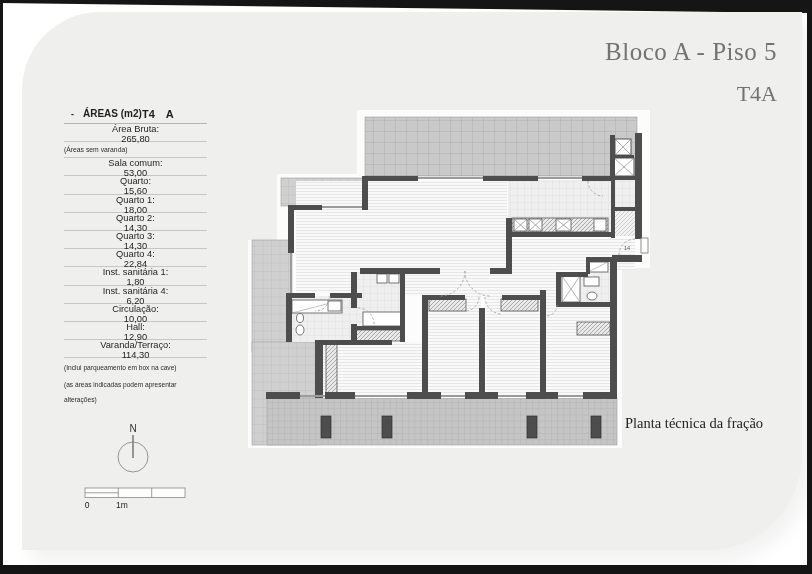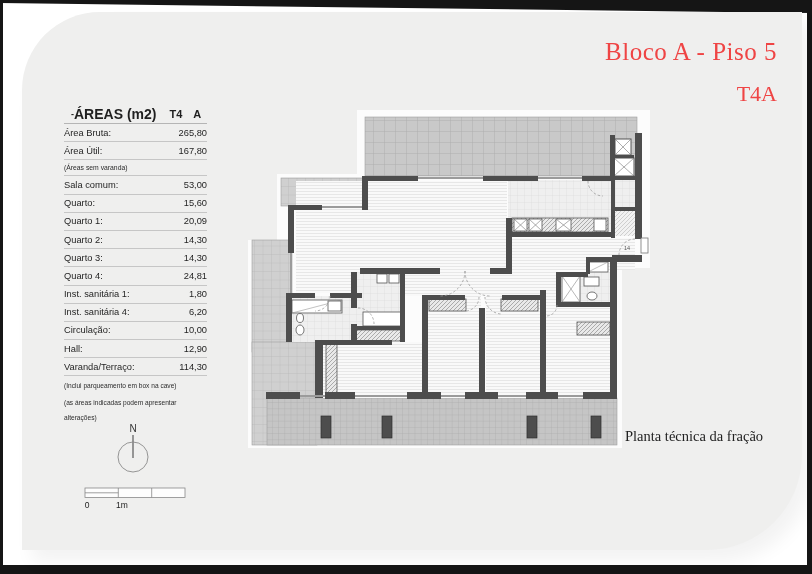--- a/index.html
+++ b/index.html
@@ -15,37 +15,37 @@
   .frame-right{position:absolute;right:0;top:0;width:5px;height:574px;background:#151515;}
 
   
   .sheet{
     position:absolute;left:22px;top:12px;width:780px;height:538px;
     background:#efefee;border-radius:78px 0 95px 0;
     box-shadow:10px 12px 18px rgba(0,0,0,.05);
   }
 
   
-  .title-block{position:absolute;right:35px;top:38px;text-align:right;color:#ef4444;
+  .title-block{position:absolute;right:35px;top:38px;text-align:right;color:#737373;
     font-family:"Liberation Serif",serif;}
   .title-main{font-size:25px;letter-spacing:.5px;}
   .title-sub{font-size:22px;margin-top:15px;}
-  .plan-caption{position:absolute;left:625px;top:428px;font-family:"Liberation Serif",serif;
+  .plan-caption{position:absolute;left:625px;top:415px;font-family:"Liberation Serif",serif;
     font-size:14.5px;color:#222;}
 
   
   .area-table{position:absolute;left:64px;top:104px;width:143px;color:#1f1f1f;}
   .t-head{display:flex;align-items:center;height:19px;border-bottom:1px solid #b5b5b5;
     font-weight:bold;}
   .t-head .dash{font-size:9px;margin-left:7px;}
-  .t-head .ttl{font-size:14px;}
-  .t-head .c1{font-size:11px;margin-left:13px;}
+  .t-head .ttl{font-size:10px;margin-left:9px;}
+  .t-head .c1{font-size:11px;}
   .t-head .c2{font-size:11px;margin-left:11px;}
   .t-row{display:flex;justify-content:space-between;align-items:center;height:17.2px;
-    border-bottom:1px solid #c6c6c6;font-size:9.3px;}
+    border-bottom:1px solid #c6c6c6;font-size:9.3px;flex-direction:column;}
   .t-row .val{text-align:center;}
   .t-note{display:flex;align-items:center;height:15px;border-bottom:1px solid #c6c6c6;
     font-size:6.8px;color:#2c2c2c;}
   .t-foot{font-size:6.6px;color:#2c2c2c;line-height:15px;margin-top:2px;}
 
   svg text{font-family:"Liberation Sans",sans-serif;}
 </style>
 </head>
 <body>
 
@@ -65,48 +65,44 @@
   <div class="t-head">
     <span class="dash">-</span>
     <span class="ttl">ÁREAS (m2)</span>
     <span class="c1">T4</span>
     <span class="c2">A</span>
   </div>
   <div class="t-row">
     <span>Área Bruta:</span>
     <span class="val">265,80</span>
   </div>
-  <div class="t-row">
-    <span>Área Útil:</span>
-    <span class="val">167,80</span>
-  </div>
   <div class="t-note">(Áreas sem varanda)</div>
   <div class="t-row">
     <span>Sala comum:</span>
     <span class="val">53,00</span>
   </div>
   <div class="t-row">
     <span>Quarto:</span>
     <span class="val">15,60</span>
   </div>
   <div class="t-row">
     <span>Quarto 1:</span>
-    <span class="val">20,09</span>
+    <span class="val">18,00</span>
   </div>
   <div class="t-row">
     <span>Quarto 2:</span>
     <span class="val">14,30</span>
   </div>
   <div class="t-row">
     <span>Quarto 3:</span>
     <span class="val">14,30</span>
   </div>
   <div class="t-row">
     <span>Quarto 4:</span>
-    <span class="val">24,81</span>
+    <span class="val">22,84</span>
   </div>
   <div class="t-row">
     <span>Inst. sanitária 1:</span>
     <span class="val">1,80</span>
   </div>
   <div class="t-row">
     <span>Inst. sanitária 4:</span>
     <span class="val">6,20</span>
   </div>
   <div class="t-row">

